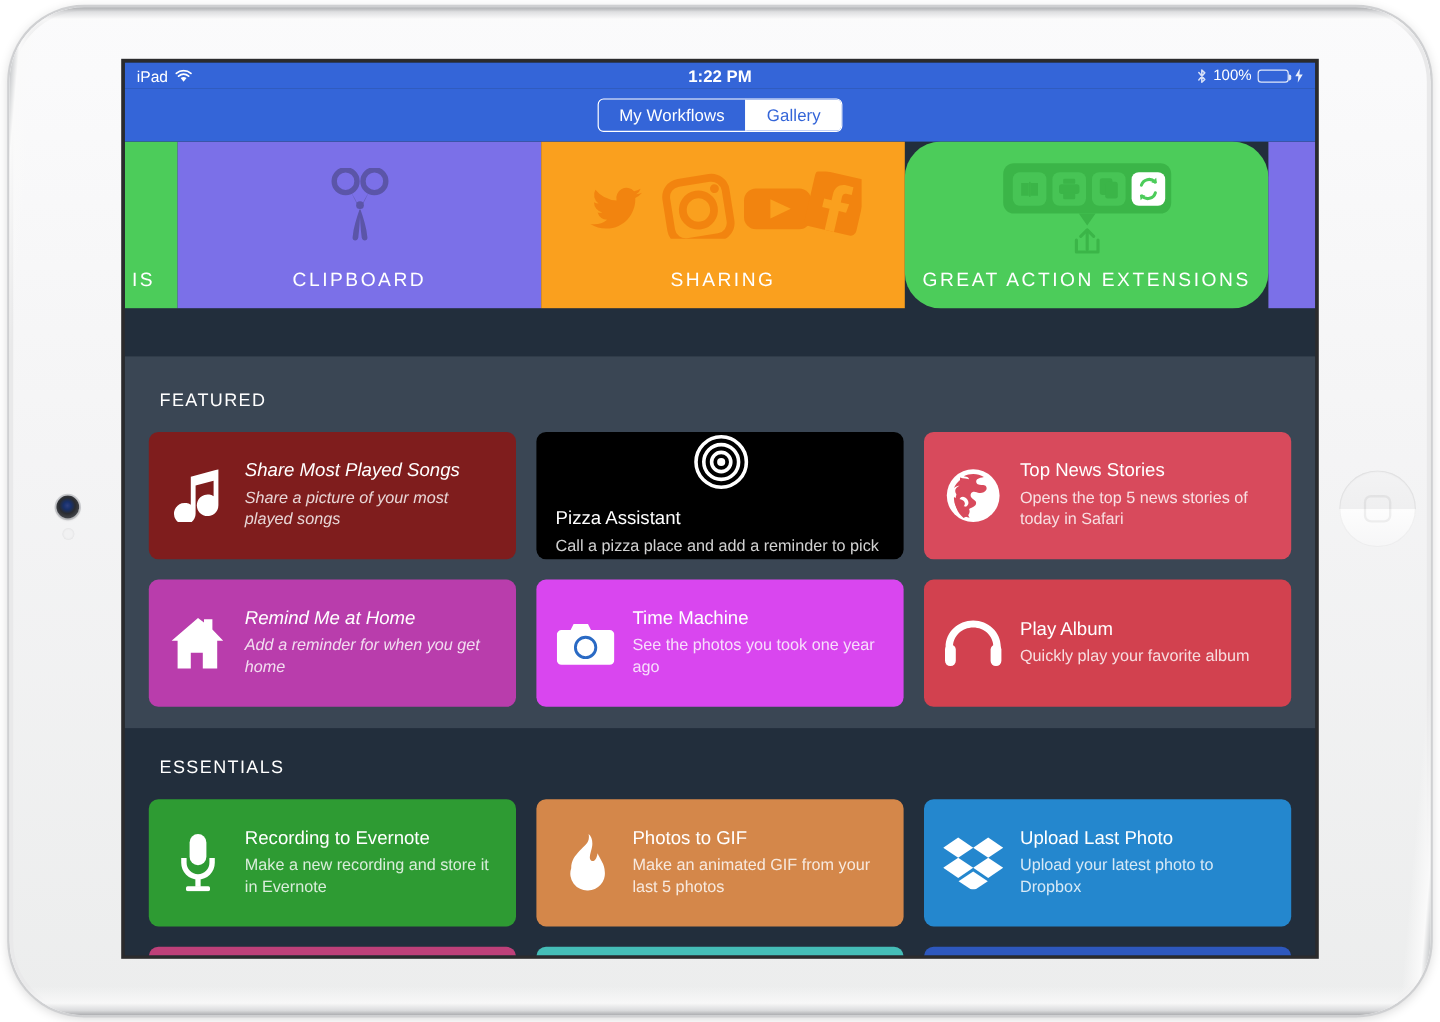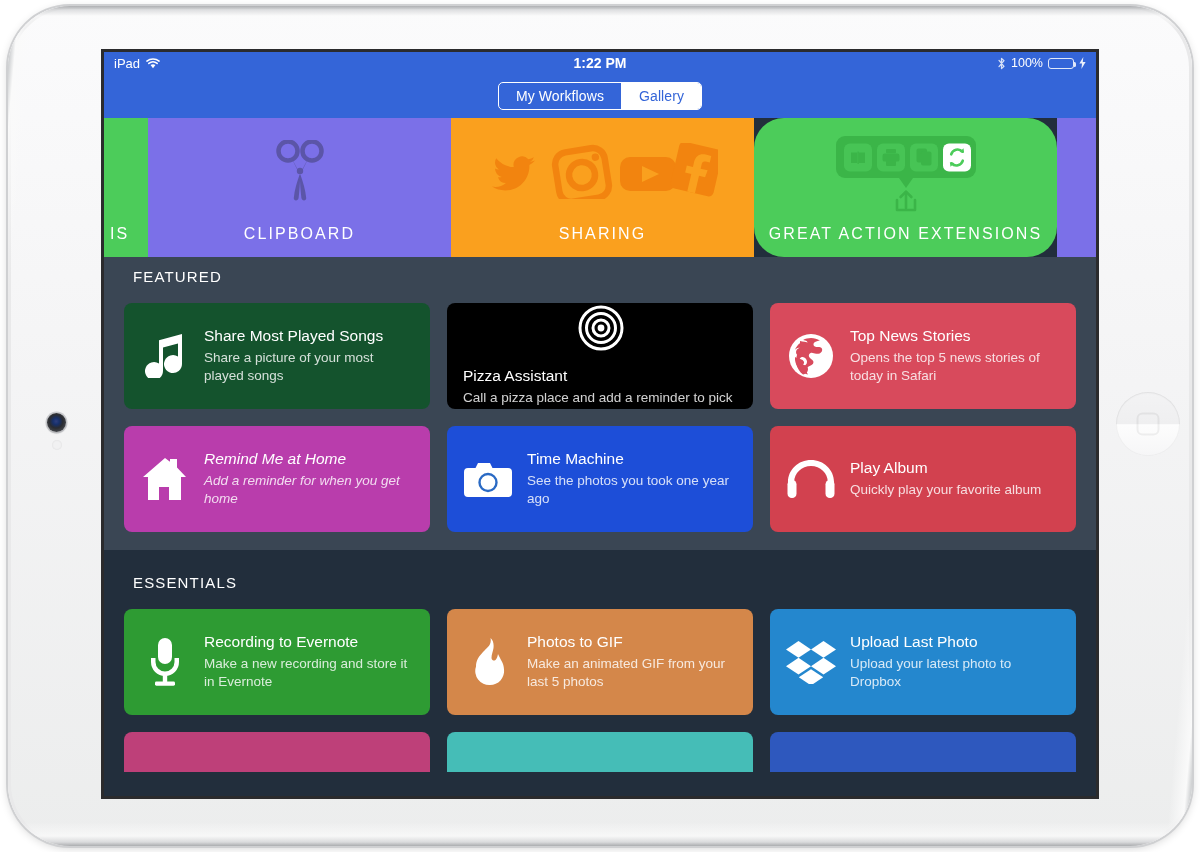--- a/index.html
+++ b/index.html
@@ -179,21 +179,21 @@
   }
   .banner-art {
     position: absolute;
     left: 0; right: 0; top: 16px;
     height: 74px;
     display: flex; align-items: center; justify-content: center;
   }
 
   
   .section { padding: 0 0 18px 0; }
-  #featured-section { background: #3a4654; padding-top: 11px; }
+  #featured-section { background: #3a4654; padding-top: 28px; margin-top: 40px; }
   #essentials-section { background: #222e3c; padding-top: 24px; }
   .section-header {
     color: #ffffff;
     font-size: 15px;
     letter-spacing: 1.15px;
     padding: 0 29px 18px 29px;
   }
   .card-grid {
     display: grid;
     grid-template-columns: repeat(3, 1fr);
@@ -384,21 +384,21 @@
       <div class="banner-title">GREAT ACTION EXTENSIONS</div>
     </div>
 
     <div class="banner" style="width:44px;background:#7B70E8;"></div>
   </div>
 
   <div id="featured-section" class="section">
     <div class="section-header">FEATURED</div>
     <div class="card-grid">
 
-      <div class="workflow-card" style="background:#14532d;">
+      <div class="workflow-card" style="background:#7f1d1d;font-style:italic;">
         <div class="card-icon">
           <svg width="42" height="44" viewBox="0 0 42 44" fill="#fff">
             <path d="M38 0 L15 6.2 v23.4 a9 9 0 1 0 4 7.5 V13.6 l15-4 v13 a9 9 0 1 0 4 7.5 Z"></path>
           </svg>
         </div>
         <div class="card-text">
           <div class="card-title">Share Most Played Songs</div>
           <div class="card-desc">Share a picture of your most played songs</div>
         </div>
       </div>
@@ -444,21 +444,21 @@
           <svg width="48" height="46" viewBox="0 0 48 46" fill="#fff">
             <path d="M24 2 L2 21 h5 v23 h11 V31 h10 v13 h12 V21 h5 L36 11.5 V3 h-7 v2.7 Z"></path>
           </svg>
         </div>
         <div class="card-text">
           <div class="card-title">Remind Me at Home</div>
           <div class="card-desc">Add a reminder for when you get home</div>
         </div>
       </div>
 
-      <div class="workflow-card" style="background:#1d4ed8;">
+      <div class="workflow-card" style="background:#d946ef;">
         <div class="card-icon">
           <svg width="48" height="38" viewBox="0 0 48 38">
             <path d="M14 3 h12 l2.5 5 H44 a4 4 0 0 1 4 4 v21 a4 4 0 0 1-4 4 H4 a4 4 0 0 1-4-4 V12 a4 4 0 0 1 4-4 h7.5 Z" fill="#fff"></path>
             <circle cx="24" cy="22.5" r="8.5" fill="none" stroke="#2A6AC4" stroke-width="2.4"></circle>
           </svg>
         </div>
         <div class="card-text">
           <div class="card-title">Time Machine</div>
           <div class="card-desc">See the photos you took one year ago</div>
         </div>

